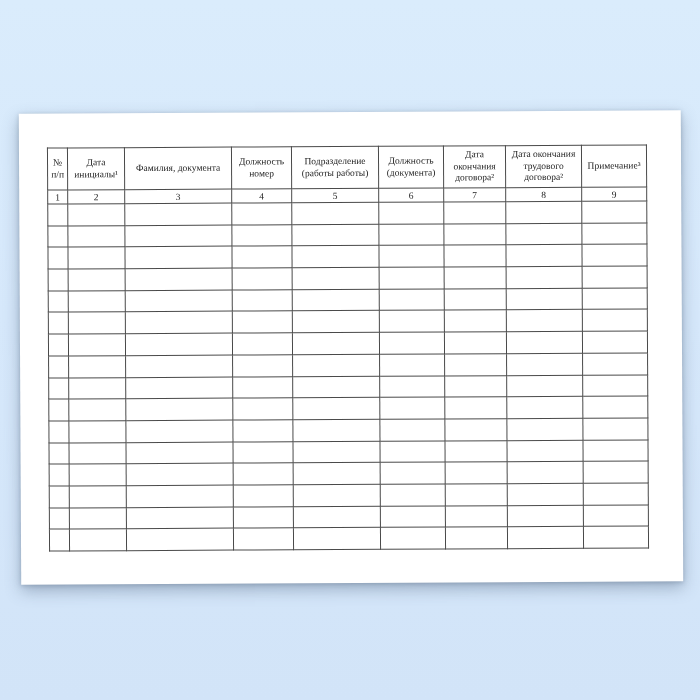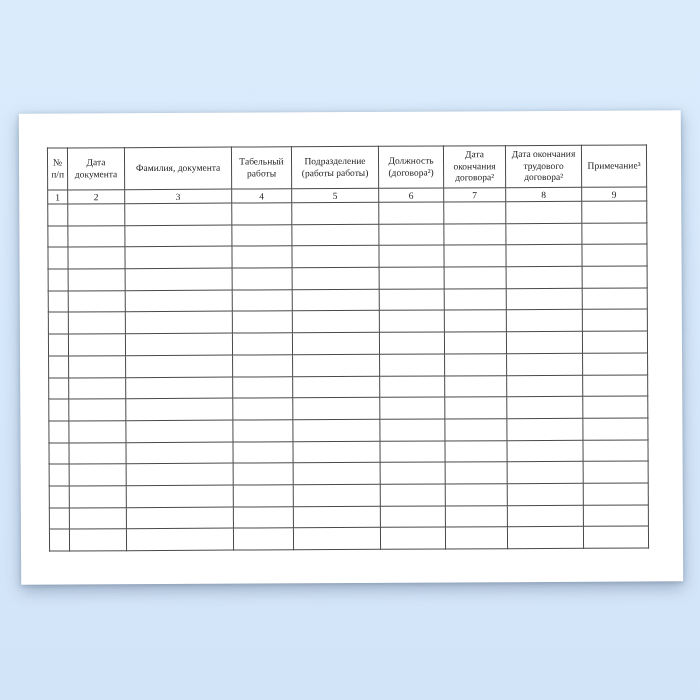--- a/index.html
+++ b/index.html
@@ -69,25 +69,25 @@
         <col style="width: 60px;">
         <col style="width: 87px;">
         <col style="width: 65px;">
         <col style="width: 62px;">
         <col style="width: 76px;">
         <col style="width: 65px;">
       </colgroup>
     <thead>
         <tr class="header-row">
           <th>№ п/п</th>
-          <th>Дата документа</th>
+          <th>Дата инициалы¹</th>
           <th>Фамилия, документа</th>
-          <th>Табельный работы</th>
+          <th>Должность номер</th>
           <th>Подразделение (работы работы)</th>
-          <th>Должность (договора²)</th>
+          <th>Должность (документа)</th>
           <th>Дата окончания договора²</th>
           <th>Дата окончания трудового договора²</th>
           <th>Примечание³</th>
         </tr>
       </thead>
     <tbody>
         <tr class="numbers-row">
           <td>1</td>
           <td>2</td>
           <td>3</td>

